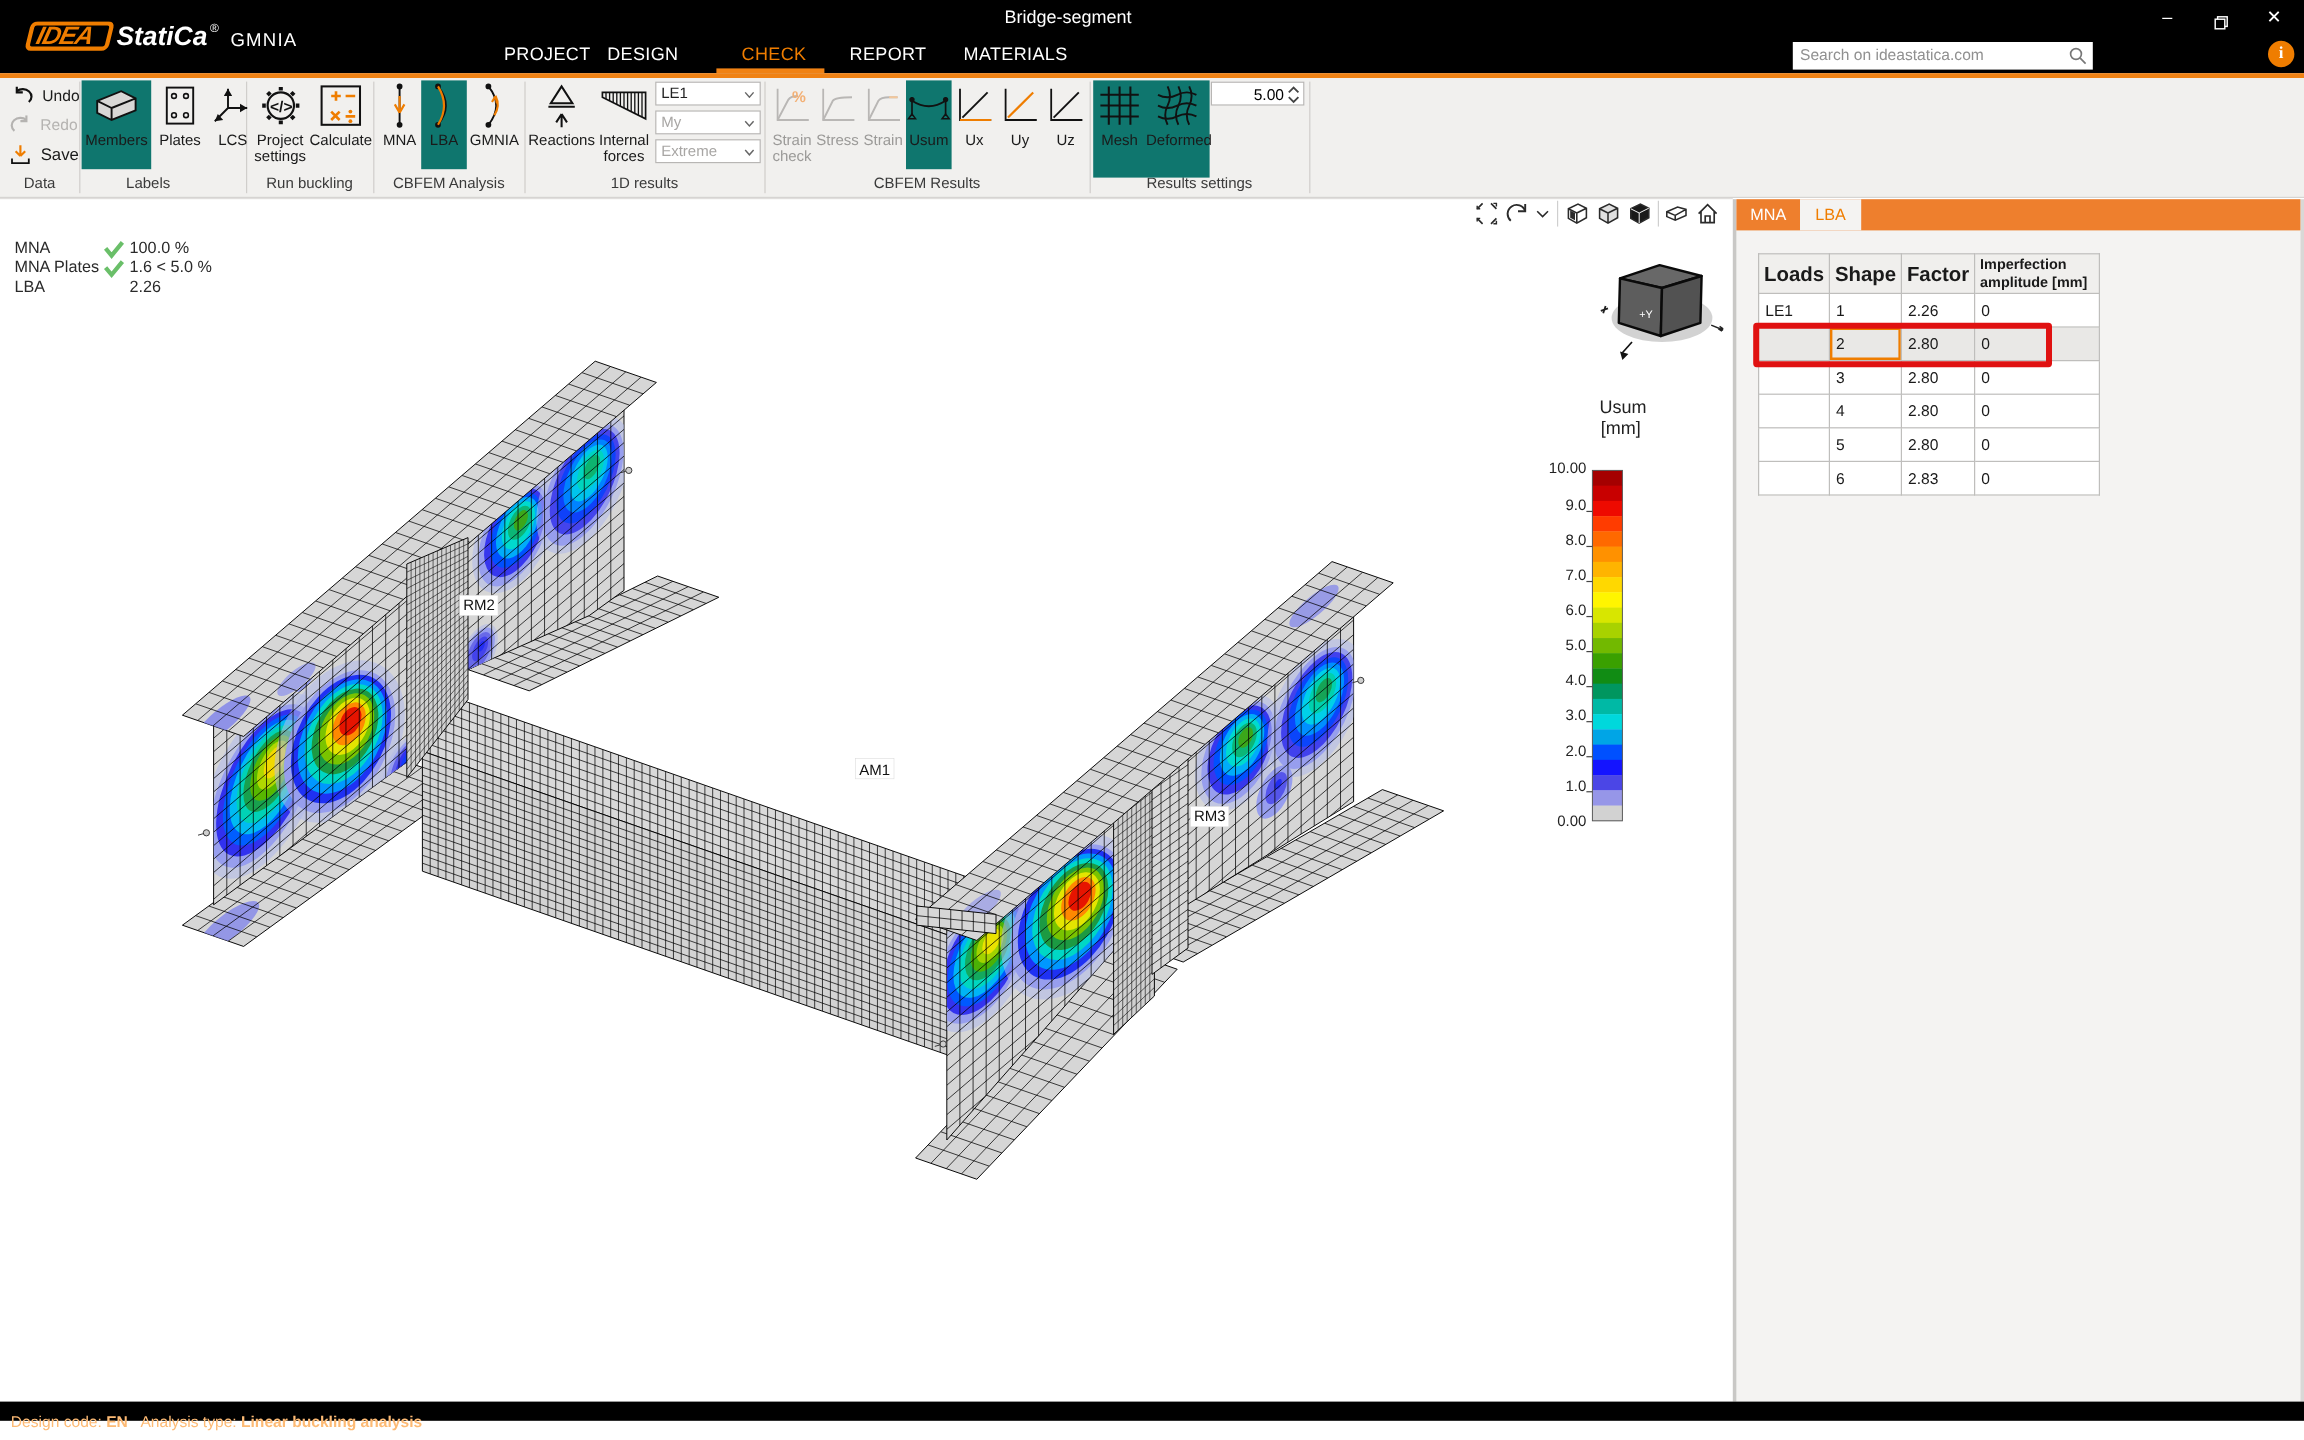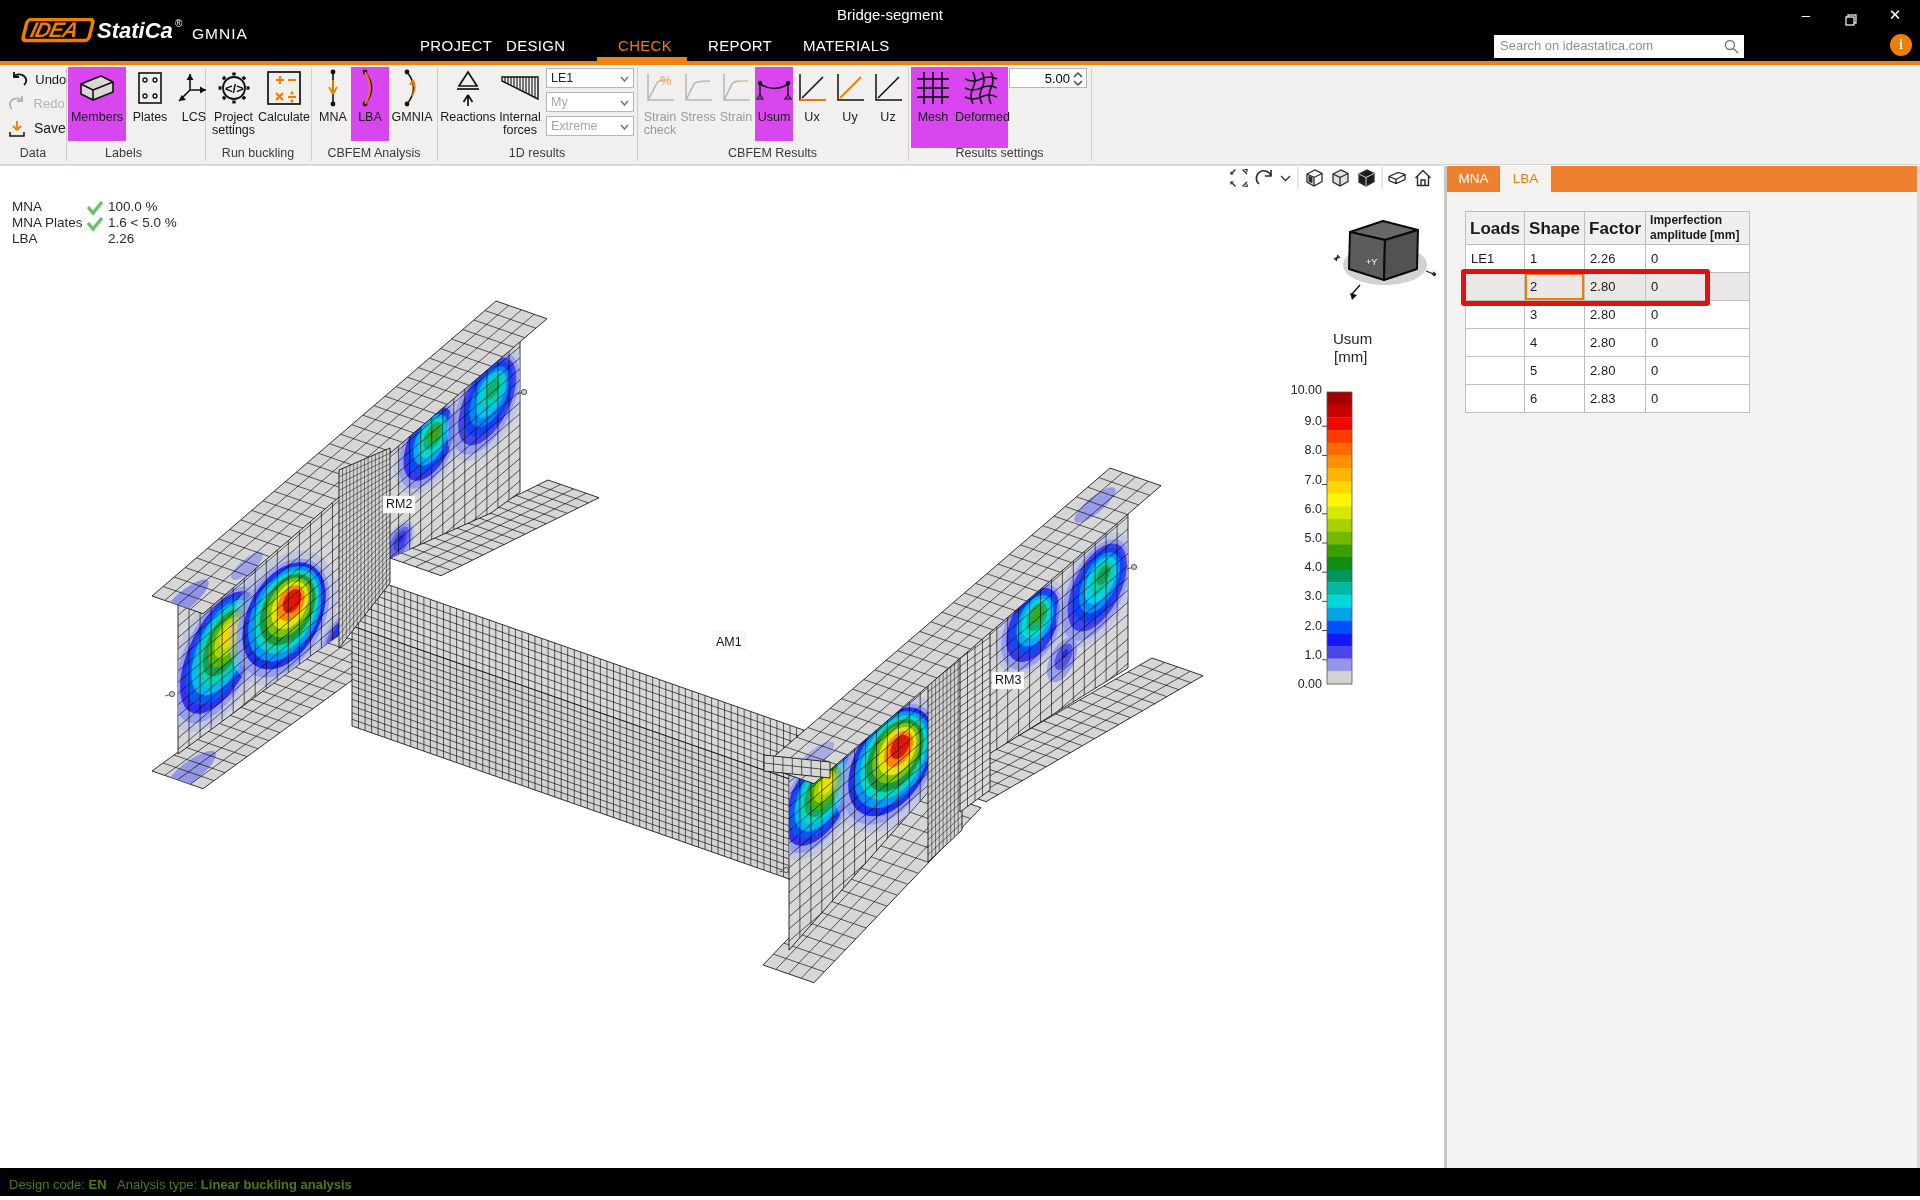--- a/index.html
+++ b/index.html
@@ -11,31 +11,31 @@
 .underl{position:absolute;left:597px;top:57px;width:90px;height:4px;background:#f08214}
 .member{position:absolute;left:192px;top:25px;color:#fff;font-size:15.5px;letter-spacing:1px}
 .search{position:absolute;left:1494px;top:35px;width:250px;height:23px;background:#fff;font-size:13px;color:#909090;padding:3px 6px}
 .winbtn{position:absolute;top:0;width:46px;height:30px;color:#fff;text-align:center;font-size:15px;line-height:30px}
 .ribbon{position:absolute;left:0;top:65px;width:1920px;height:100px;background:#f1f0ee;border-bottom:1px solid #d6d4d2}
 .rsep{position:absolute;top:68px;height:93px;width:1px;background:#d0cecb}
 .rlabel{position:absolute;top:146px;font-size:12.5px;color:#3a3a3a;text-align:center}
 .rbtn{position:absolute;text-align:center;font-size:12.5px;color:#1a1a1a;line-height:13px}
 .icslot{display:flex;align-items:center;justify-content:center;height:44px}
 .rbtn .ic{display:block;margin:0 auto 2px}
-.sel{background:#d946ef}
+.sel{background:#0f766e}
 .gray{color:#9b9a98}
 .dd{position:absolute;width:88px;height:20px;border:1px solid #b8b6b4;background:#fff;font-size:12.5px;color:#222;padding:2px 4px}
 .dd.gr{color:#a8a6a4}
 .spin{position:absolute;left:1009px;top:68px;width:78px;height:20px;border:1px solid #b8b6b4;background:#fff;font-size:13px;text-align:right;padding:2px 16px 2px 2px}
 .vp{position:absolute;left:0;top:166px;width:1444px;height:1002px;background:#fff}
 .stat{position:absolute;font-size:13.5px;color:#2a2a2a}
 .panel{position:absolute;left:1447px;top:166px;width:470px;height:1002px;background:#f4f3f2}
 .ptabs{position:absolute;left:1447px;top:166px;width:470px;height:26px;background:#ee7f2d}
 .ptab{position:absolute;top:166px;height:26px;line-height:26px;font-size:13.5px;text-align:center}
-.sbar{position:absolute;left:0;top:1168px;width:1920px;height:28px;background:#000;color:#4d7c0f;font-size:13px}
+.sbar{position:absolute;left:0;top:1168px;width:1920px;height:16px;background:#000;color:#fdba74;font-size:13px}
 .tbl{position:absolute;left:1465px;top:211px;border-collapse:collapse;font-size:13px;color:#1a1a1a}
 .tbl td,.tbl th{border:1px solid #bfbebc;padding:6px 5px;text-align:left;font-weight:normal;background:#fff;height:17px}
 .tbl th{background:#f0efed;font-weight:bold;font-size:17px;padding:1px 4px;line-height:15px;height:auto}
 .redbox{position:absolute;left:1461px;top:269px;width:249px;height:37px;border:5px solid #e01111;border-radius:3px}
 .vsep{position:absolute;left:1444px;top:166px;width:3px;height:1002px;background:#c9c8c6}
 .rsc{position:absolute;left:1917px;top:166px;width:3px;height:1002px;background:#d9d8d6}
 </style></head><body>
 <div class="vp"></div>
 <svg class="abs" style="left:0;top:0" width="1444" height="1200" viewBox="0 0 1444 1200">
     <defs>

